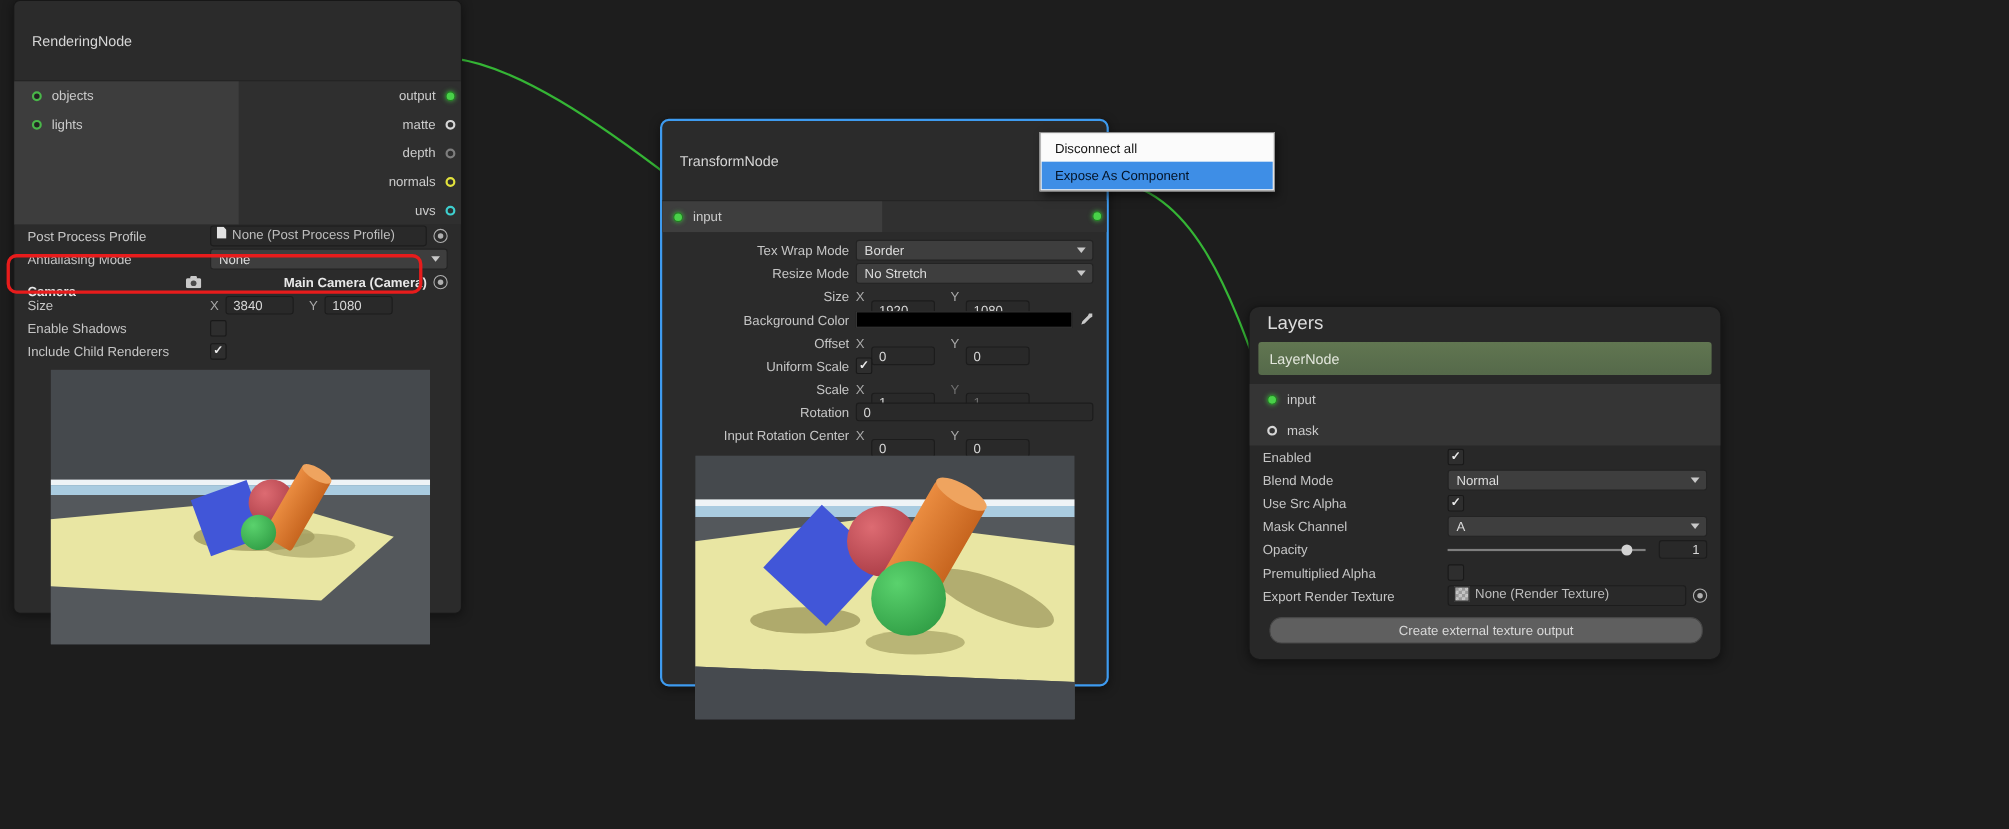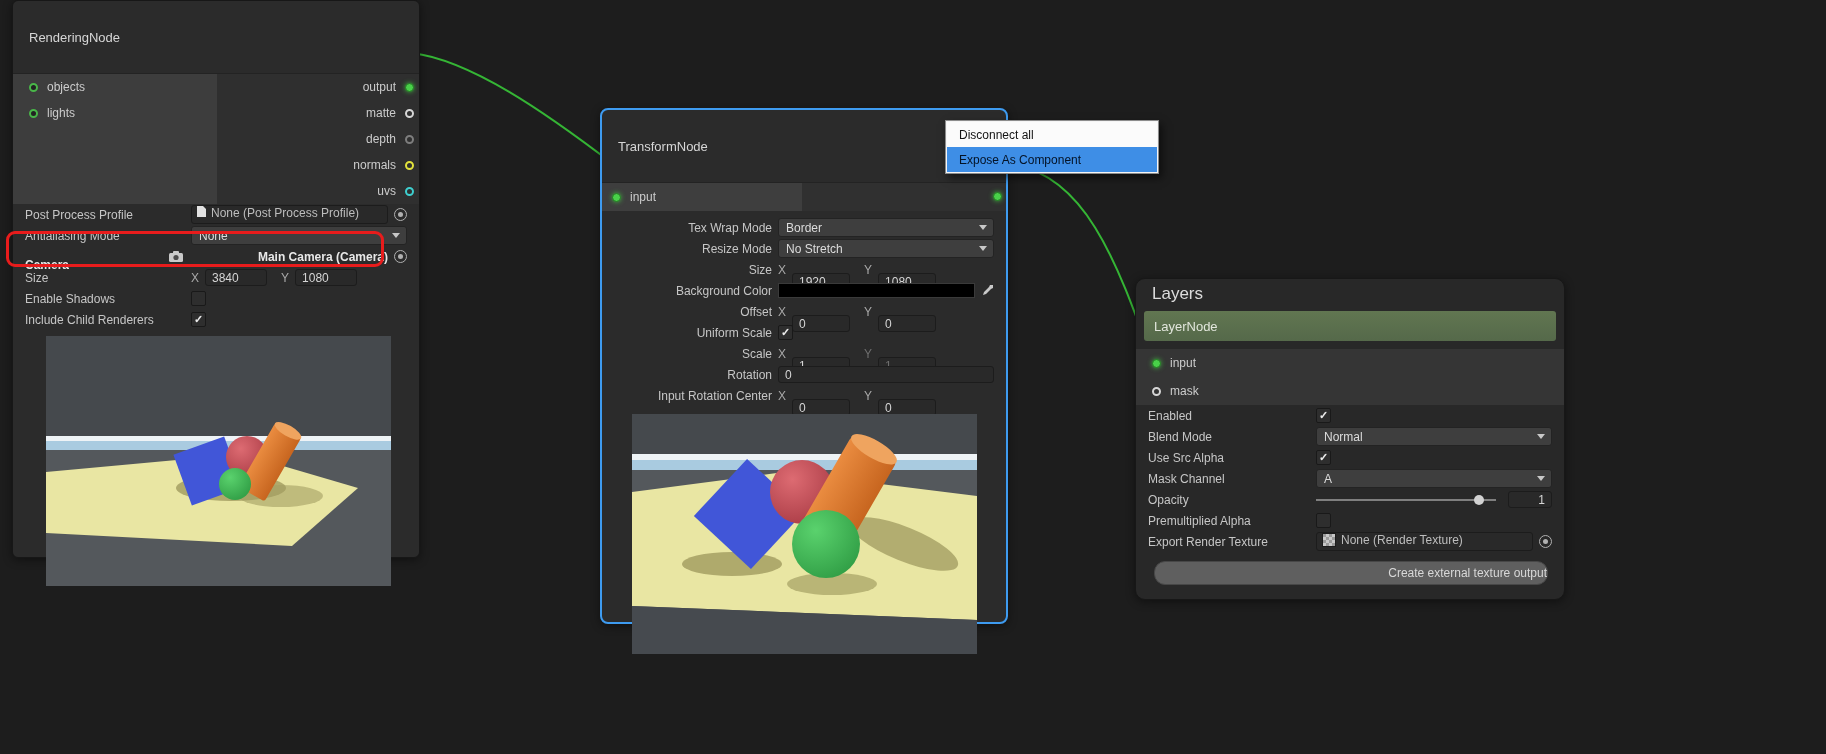--- a/index.html
+++ b/index.html
@@ -80,21 +80,21 @@
   .ltitle{height:30px;display:flex;align-items:center;padding-left:16px;font-size:17px;color:#dcdcdc;}
   .lnode-header{margin:2px 8px 0 8px;height:30px;background:linear-gradient(#617651,#55694a);
                 border-radius:3px;display:flex;align-items:center;padding-left:10px;
                 color:#e2e6dc;font-size:13px;}
   .l-ports{margin-top:8px;background:#353535;}
   .l-ports .prow{height:28px;}
   .slider{flex:1;height:16px;position:relative;margin-right:6px;}
   .slider-track{position:absolute;left:0;right:0;top:7px;height:2px;background:#7f7f7f;}
   .slider-handle{position:absolute;right:12px;top:3px;width:10px;height:10px;border-radius:50%;background:#d2d2d2;}
   .create-btn{margin:9px 16px 0 18px;height:22px;background:#5f5f5f;border:1px solid #474747;
-              border-radius:11px;display:flex;align-items:center;justify-content:flex-end;
+              border-radius:11px;display:flex;align-items:center;justify-content:center;
               color:#d8d8d8;font-size:12px;}
 
   
   .size-annotation{position:absolute;left:6px;top:231px;width:372px;height:30px;
                    border:3px solid #e81c1c;border-radius:9px;z-index:50;pointer-events:none;}
 
   .cam-icon svg,.dropper svg{display:block;}
 </style>
 </head>
 <body>

